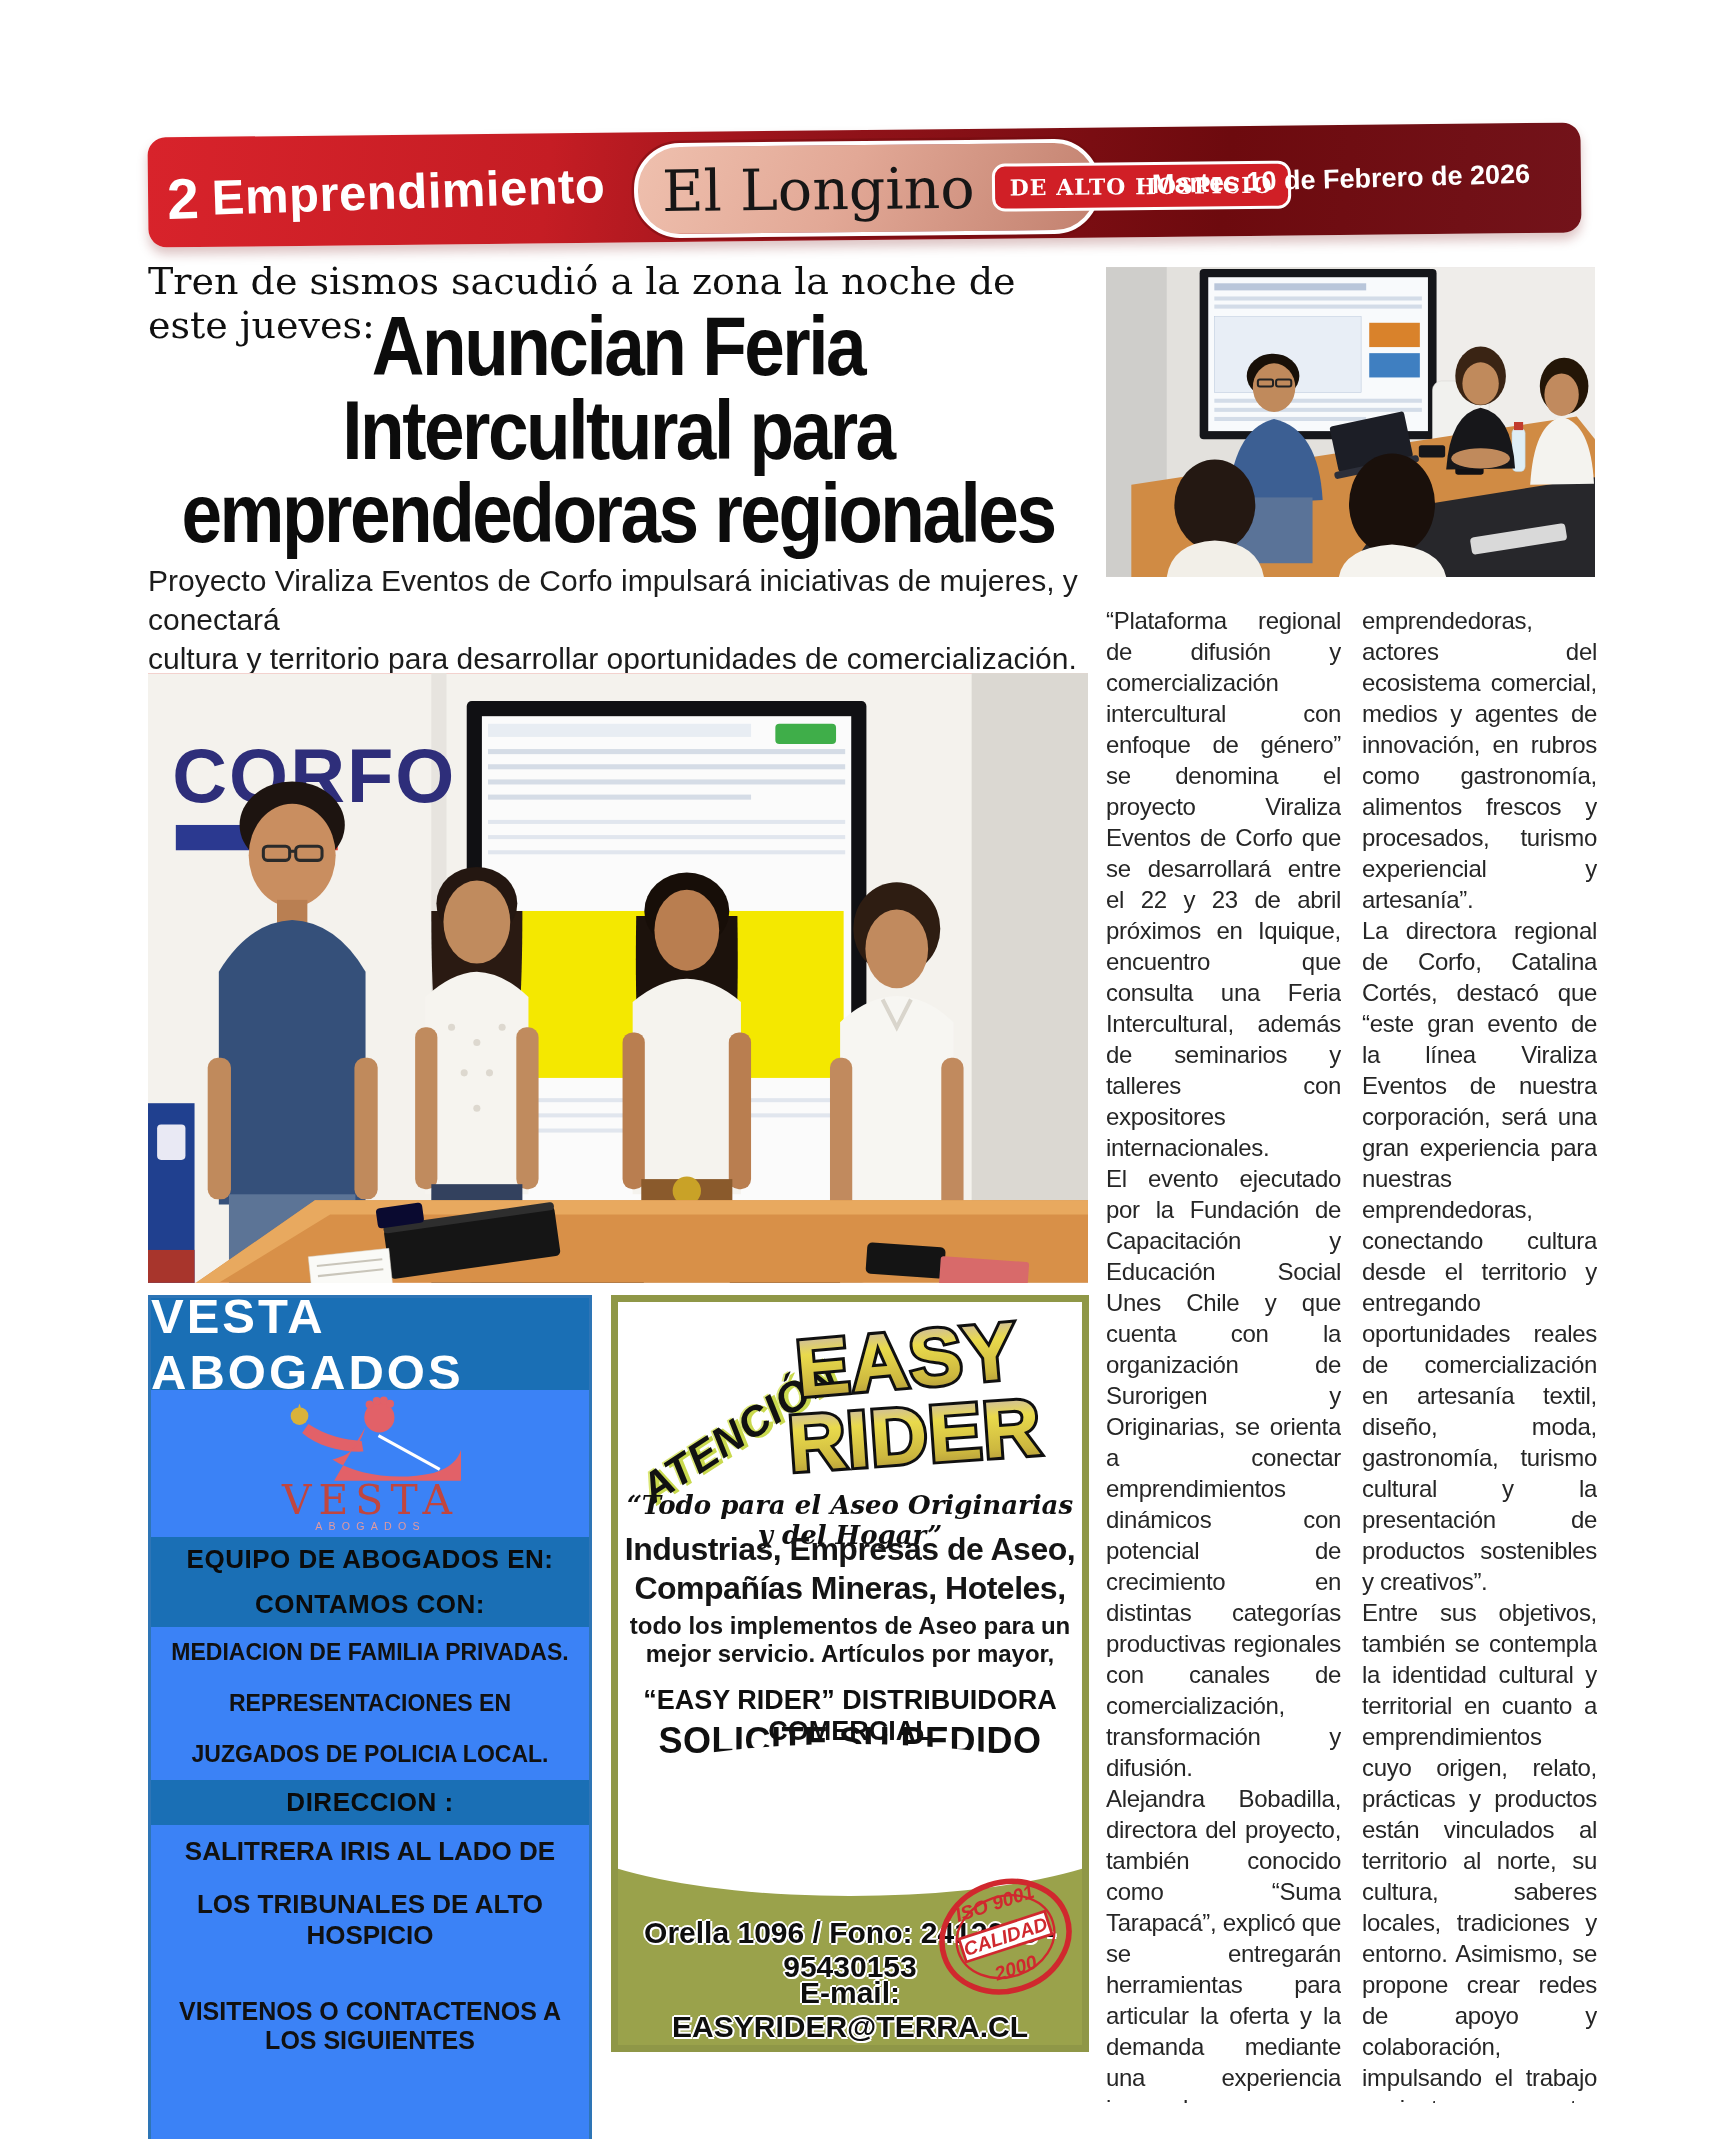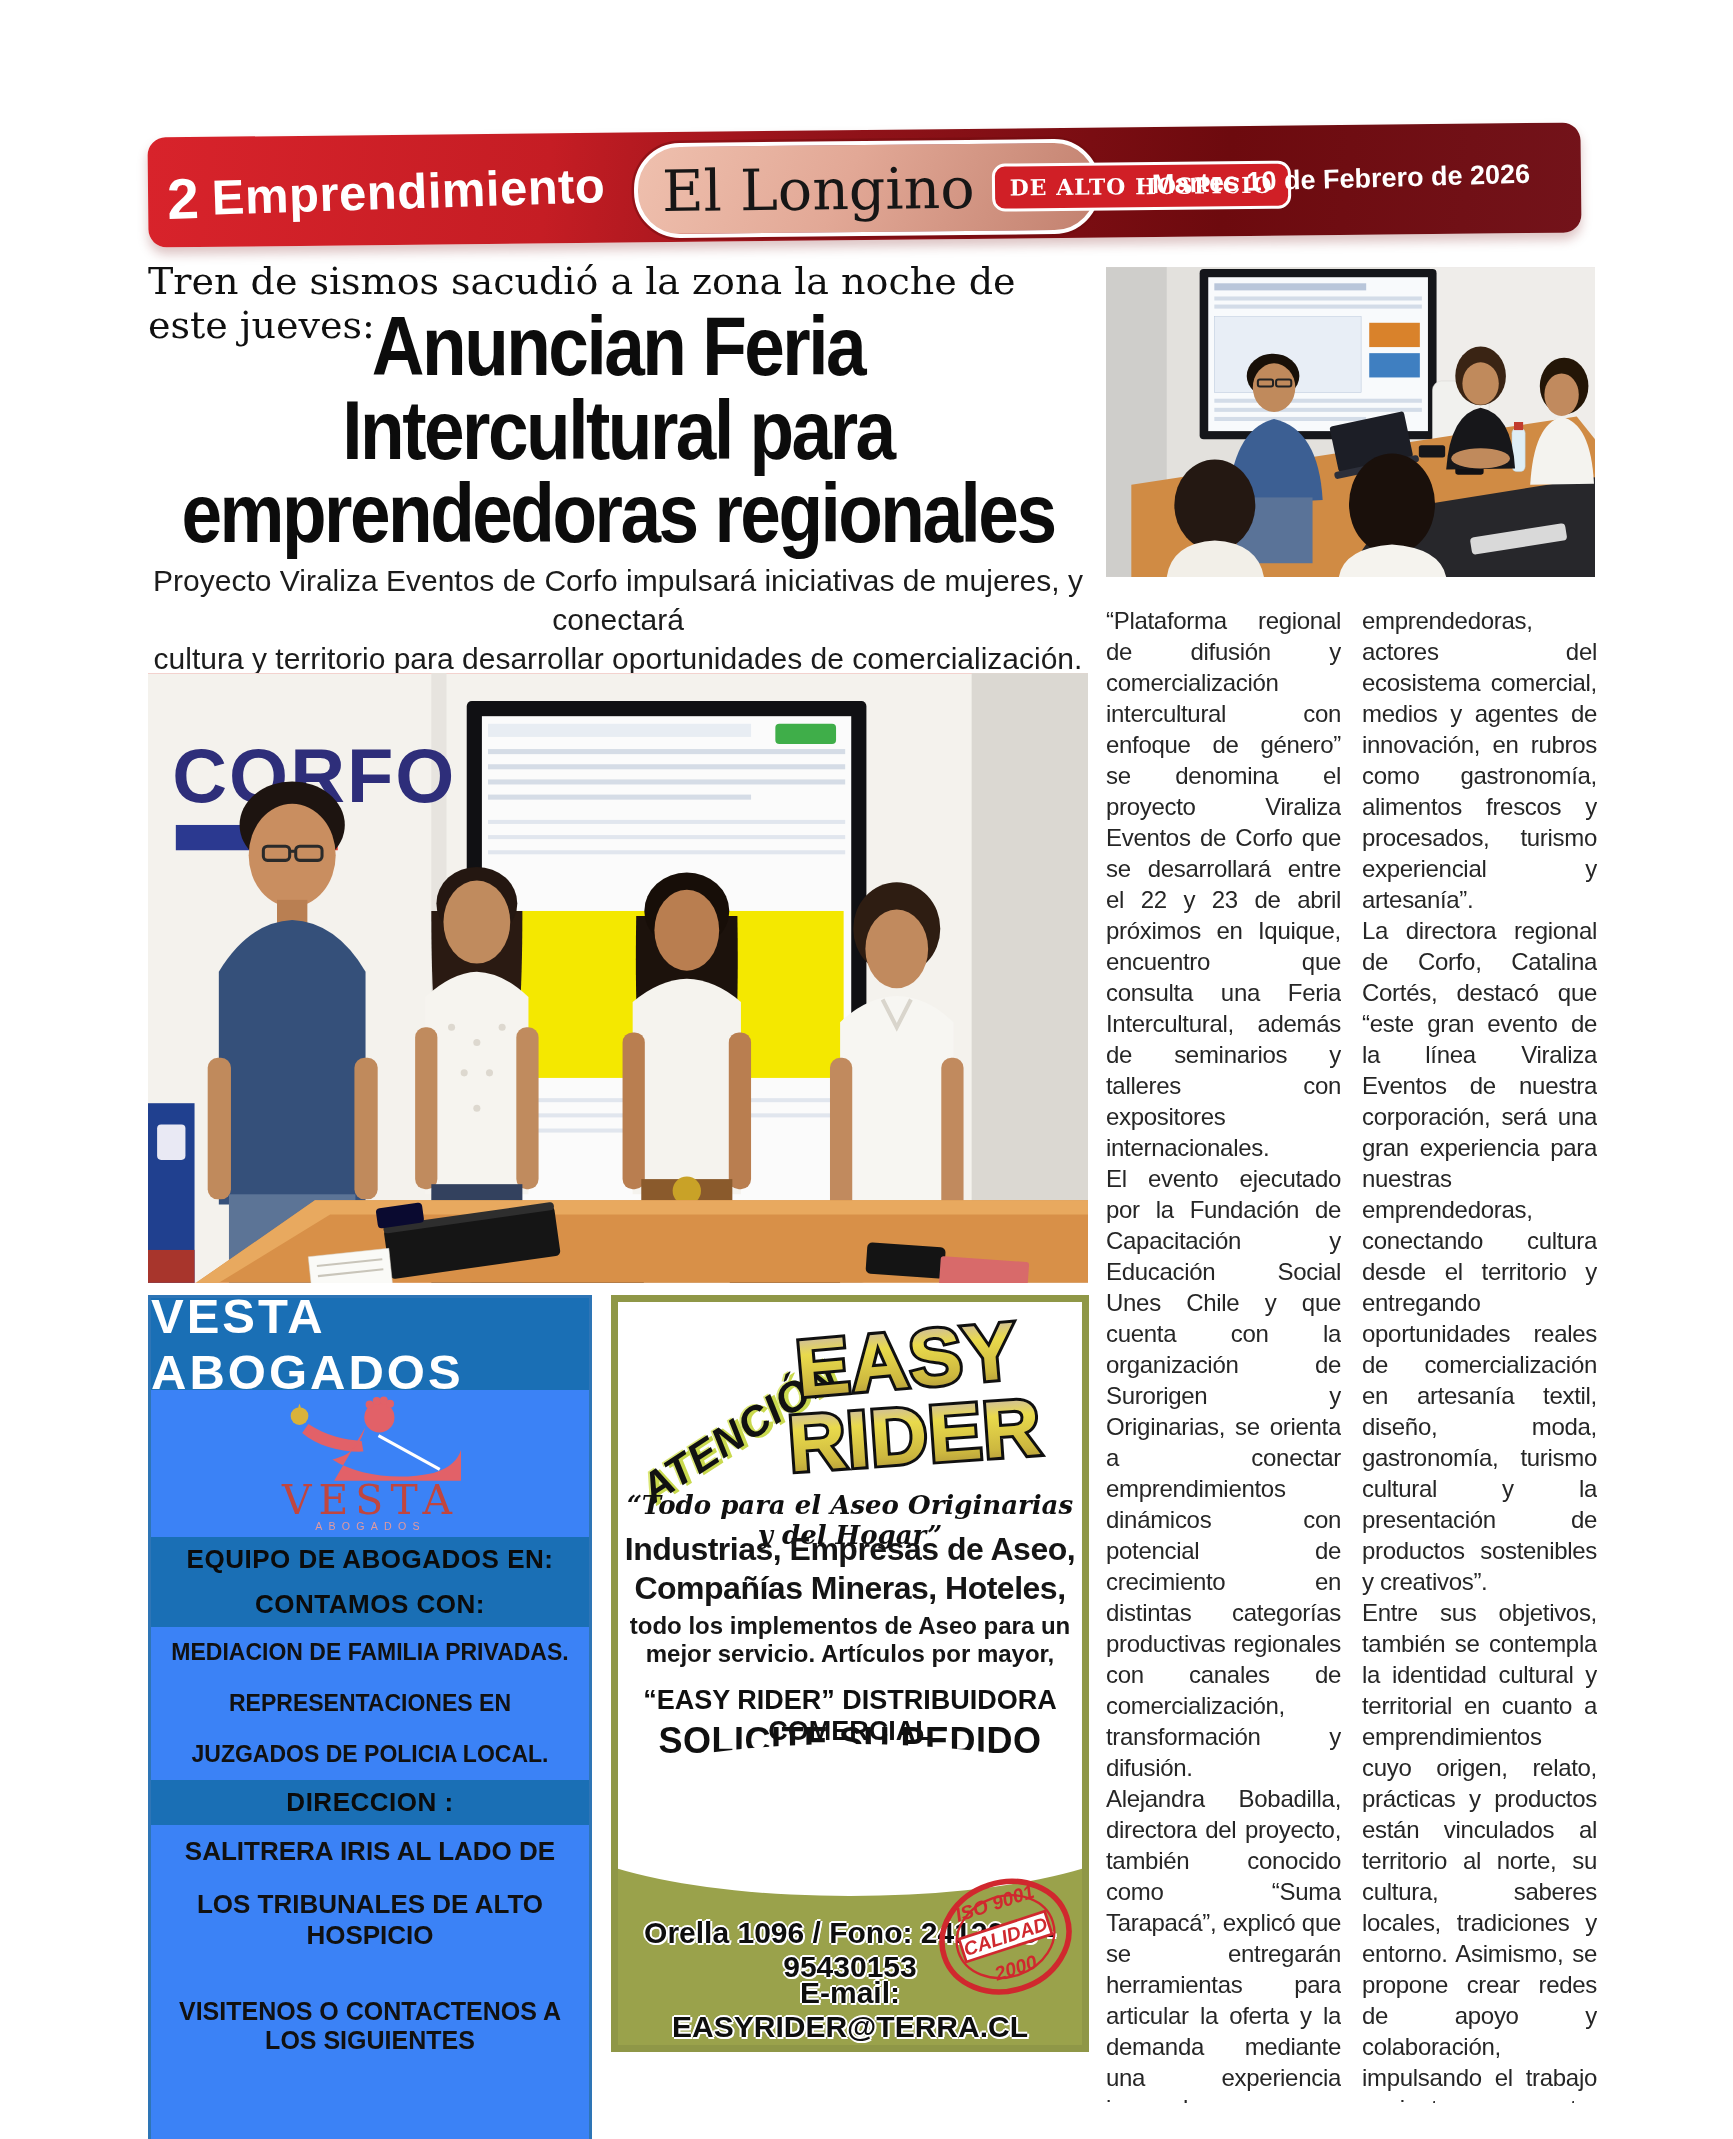--- a/index.html
+++ b/index.html
@@ -19,21 +19,21 @@
   .logo-badge{display:inline-block;background:#d01f26;border:3px solid #fff;border-radius:13px;color:#fff;
     font-family:"DejaVu Serif",serif;font-weight:700;font-size:22px;padding:8px 15px;margin-left:17px;letter-spacing:1px;white-space:nowrap;}
   .banner-date{position:absolute;right:51px;top:39px;color:#fff;font-weight:700;font-size:27px;transform:rotate(-1deg);white-space:nowrap;}
 
   
   .kicker{position:absolute;left:148px;top:259px;width:940px;
     font-family:"DejaVu Serif",serif;font-size:38px;color:#101010;}
   .headline{position:absolute;left:148px;top:305px;width:940px;height:263px;text-align:center;margin:0;}
   .headline-inner{display:block;transform:scaleY(1.13);transform-origin:top center;
     font-weight:700;font-size:73px;line-height:74px;letter-spacing:-2.5px;color:#0c0c0c;}
-  .subhead{position:absolute;left:148px;top:561px;width:940px;text-align:center;
+  .subhead{position:absolute;left:148px;top:561px;width:940px;
     font-size:30px;line-height:39px;color:#1c1c1c;white-space:pre-line;}
 
   
   .photo-top{position:absolute;left:1106px;top:267px;width:489px;height:310px;margin:0;background:#e9e7e3;overflow:hidden;}
   .photo-main{position:absolute;left:148px;top:673px;width:940px;height:610px;margin:0;background:#ef4444;overflow:hidden;}
   .photo-top svg,.photo-main svg{display:block;width:100%;height:100%;}
 
   
   .article-cols{position:absolute;left:1106px;top:605px;width:494px;height:1498px;display:flex;gap:21px;}
   .article-col{width:235px;height:100%;overflow:hidden;font-size:24px;line-height:31px;letter-spacing:-0.3px;

